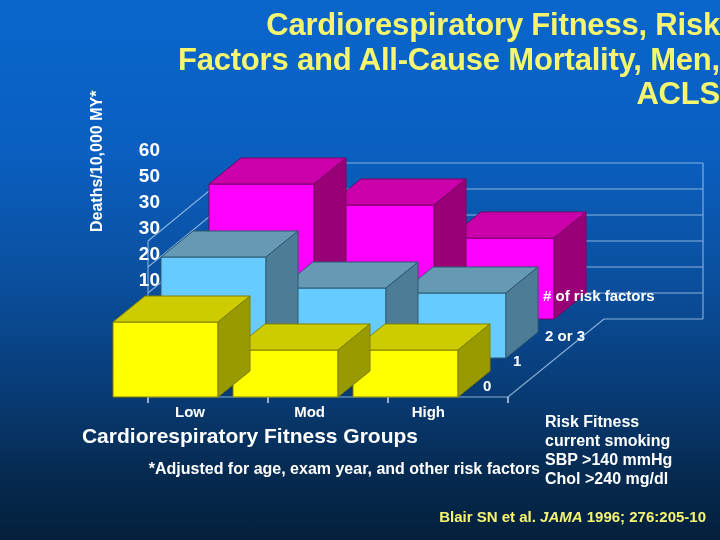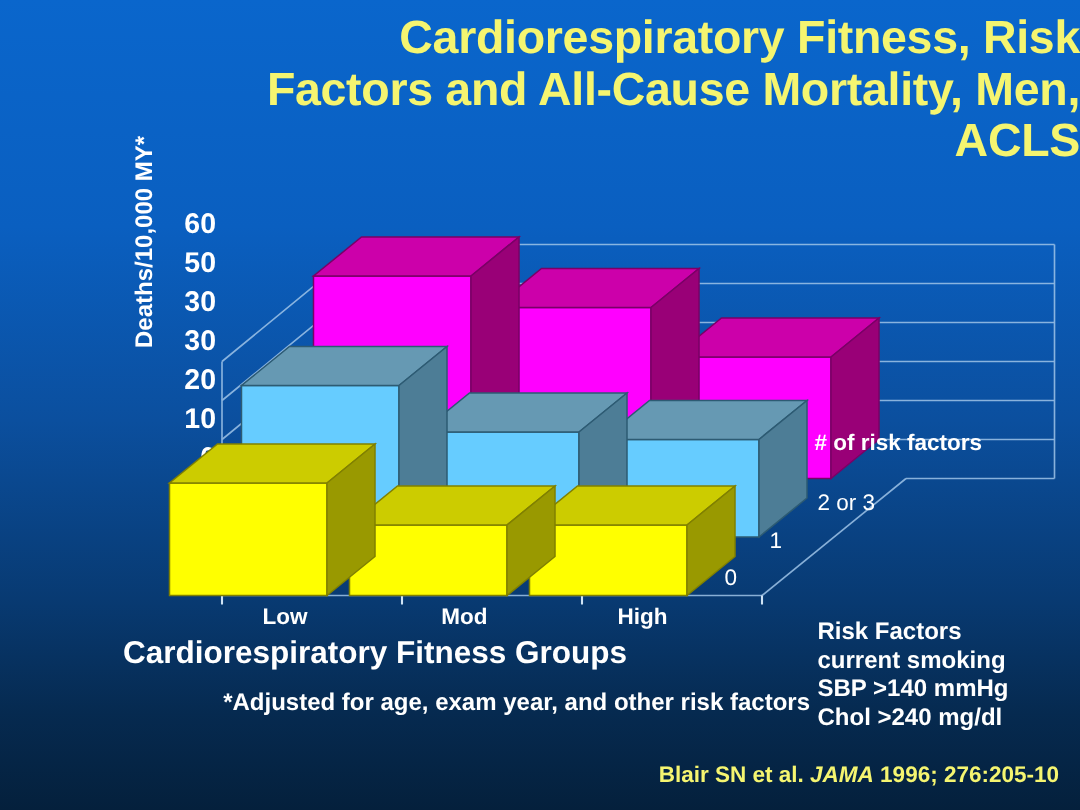--- a/index.html
+++ b/index.html
@@ -25,30 +25,30 @@
     white-space:nowrap;
     transform:rotate(-90deg);transform-origin:left top;
     transform-box:border-box;
   }
   .axis-title span{display:block;transform:translate(-100%,0);}
 
   .ytick{
     position:absolute;right:0;width:40px;text-align:right;
     color:#ffffff;font-size:19px;font-weight:bold;line-height:1;
   }
-  .ylabels{position:absolute;left:104px;top:150px;width:40px;height:270px;}
+  .ylabels{position:absolute;left:120px;top:150px;width:40px;height:270px;}
 
   .gridwrap{position:absolute;left:0;top:0;width:720px;height:540px;pointer-events:none;}
 
   .catlabel{
     position:absolute;color:#ffffff;font-size:15px;font-weight:bold;
     text-align:right;width:80px;
   }
   .depthlabel{
-    position:absolute;color:#ffffff;font-size:15px;font-weight:normal;
+    position:absolute;color:#ffffff;font-size:15px;font-weight:bold;
     white-space:nowrap;
   }
 
   .xaxis-title{
     position:absolute;left:0;top:424px;width:500px;text-align:center;
     color:#ffffff;font-size:21px;font-weight:bold;
   }
   .footnote{
     position:absolute;left:0;top:460px;width:540px;text-align:right;
     color:#ffffff;font-size:16px;font-weight:bold;
@@ -191,21 +191,21 @@
   <div class="depthlabel" style="left:513px;top:352px">1</div>
   <div class="depthlabel" style="left:545px;top:327px">2 or 3</div>
 
   <div class="legend-head"># of risk factors</div>
 
   <div class="xaxis-title">Cardiorespiratory Fitness Groups</div>
 
   <div class="footnote">*Adjusted for age, exam year, and other risk factors</div>
 
   <div class="risk-block">
-    <div>Risk Factors</div>
+    <div>Risk Fitness</div>
     <div>current smoking</div>
     <div>SBP &gt;140 mmHg</div>
     <div>Chol &gt;240 mg/dl</div>
   </div>
 
   <div class="citation">
     <span>Blair SN et al.</span>
     <i>JAMA</i>
     <span>1996; 276:205-10</span>
   </div>

